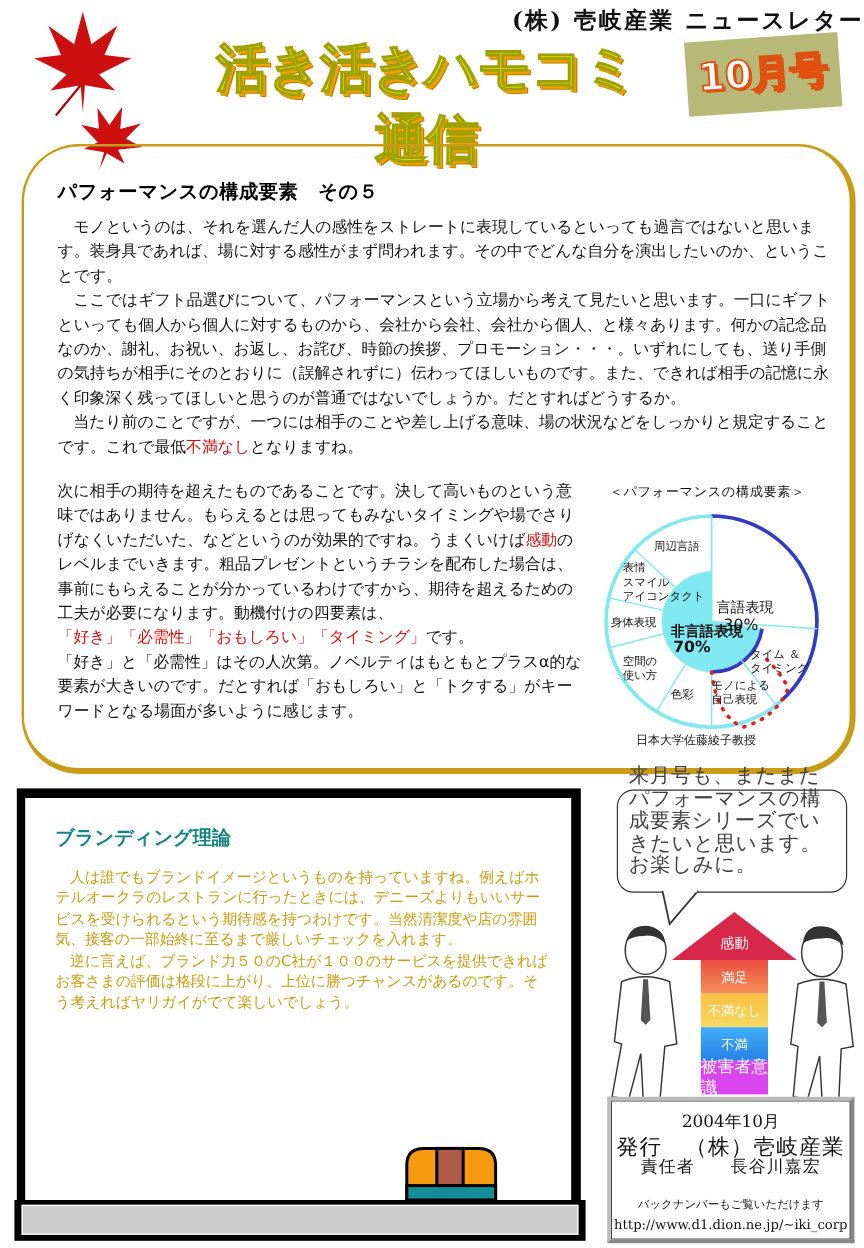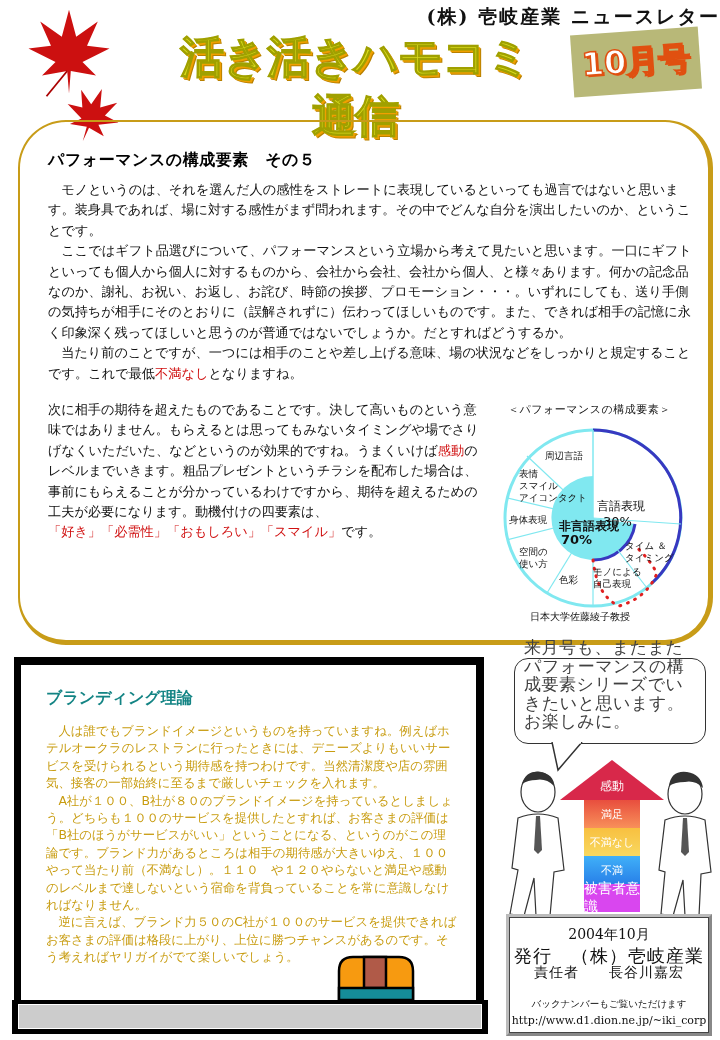--- a/index.html
+++ b/index.html
@@ -85,21 +85,22 @@
 
 <div class="frame1"></div>
 <div class="a1-title">パフォーマンスの構成要素　その５</div>
 <div class="a1-body">
   <p>モノというのは、それを選んだ人の感性をストレートに表現しているといっても過言ではないと思います。装身具であれば、場に対する感性がまず問われます。その中でどんな自分を演出したいのか、ということです。</p>
   <p>ここではギフト品選びについて、パフォーマンスという立場から考えて見たいと思います。一口にギフトといっても個人から個人に対するものから、会社から会社、会社から個人、と様々あります。何かの記念品なのか、謝礼、お祝い、お返し、お詫び、時節の挨拶、プロモーション・・・。いずれにしても、送り手側の気持ちが相手にそのとおりに（誤解されずに）伝わってほしいものです。また、できれば相手の記憶に永く印象深く残ってほしいと思うのが普通ではないでしょうか。だとすればどうするか。</p>
   <p><span>当たり前のことですが、一つには相手のことや差し上げる意味、場の状況などをしっかりと規定することです。これで最低</span><span class="red">不満なし</span><span>となりますね。</span></p>
 </div>
 <div class="a1-narrow">
   <div><span>次に相手の期待を超えたものであることです。決して高いものという意味ではありません。もらえるとは思ってもみないタイミングや場でさりげなくいただいた、などというのが効果的ですね。うまくいけば</span><span class="red">感動</span><span>のレベルまでいきます。粗品プレゼントというチラシを配布した場合は、事前にもらえることが分かっているわけですから、期待を超えるための工夫が必要になります。動機付けの四要素は、</span></div>
-  <div><span class="red">「好き」「必需性」「おもしろい」「スマイル」</span><span>です。</span></div>
+  <div><span class="red">「好き」「必需性」「おもしろい」「タイミング」</span><span>です。</span></div>
+  <div>「好き」と「必需性」はその人次第。ノベルティはもともとプラスα的な要素が大きいのです。だとすれば「おもしろい」と「トクする」がキーワードとなる場面が多いように感じます。</div>
 </div>
 
 <div class="pie-title">＜パフォーマンスの構成要素＞</div>
 <div class="pie-wrap">
   <svg width="192" height="180" viewBox="0 0 192 180">
     <circle cx="96" cy="90" r="88" fill="#ffffff" stroke="#80e8f0" stroke-width="3"></circle>
 
     <path d="M96 2 A88 88 0 0 1 155 155" fill="none" stroke="#3838c0" stroke-width="3"></path>
 
     <line x1="96" y1="90" x2="96" y2="2" stroke="#80e8f0" stroke-width="1.5"></line>
@@ -134,21 +135,20 @@
   <div class="pie-label" style="left:128px;top:112px">タイム ＆</div>
   <div class="pie-label" style="left:128px;top:124px">タイミング</div>
 </div>
 <div class="pie-caption">日本大学佐藤綾子教授</div>
 
 <div class="wb-outer"></div>
 <div class="wb-inner"></div>
 <div class="a2-title">ブランディング理論</div>
 <div class="a2-body">
   <p>人は誰でもブランドイメージというものを持っていますね。例えばホテルオークラのレストランに行ったときには、デニーズよりもいいサービスを受けられるという期待感を持つわけです。当然清潔度や店の雰囲気、接客の一部始終に至るまで厳しいチェックを入れます。</p>
-  <p>A社が１００、B社が８０のブランドイメージを持っているとしましょう。どちらも１００のサービスを提供したとすれば、お客さまの評価は「B社のほうがサービスがいい」ということになる、というのがこの理論です。ブランド力があるところは相手の期待感が大きいゆえ、１００やって当たり前（不満なし）。１１０　や１２０やらないと満足や感動のレベルまで達しないという宿命を背負っていることを常に意識しなければなりません。</p>
   <p>逆に言えば、ブランド力５０のC社が１００のサービスを提供できればお客さまの評価は格段に上がり、上位に勝つチャンスがあるのです。そう考えればヤリガイがでて楽しいでしょう。</p>
 </div>
 <div class="wb-tray"></div>
 <div class="wb-tray-inner"></div>
 <svg class="eraser" viewBox="0 0 78 47">
   <path d="M2 45 L2 16 Q2 2 16 2 L62 2 Q76 2 76 16 L76 45 Z" fill="#f79a10" stroke="#000" stroke-width="2.5"></path>
   <rect x="27" y="2" width="22" height="31" fill="#b05a48" stroke="#000" stroke-width="2.5"></rect>
   <rect x="2" y="33" width="74" height="12" fill="#158c98" stroke="#000" stroke-width="2.5"></rect>
 </svg>
 

